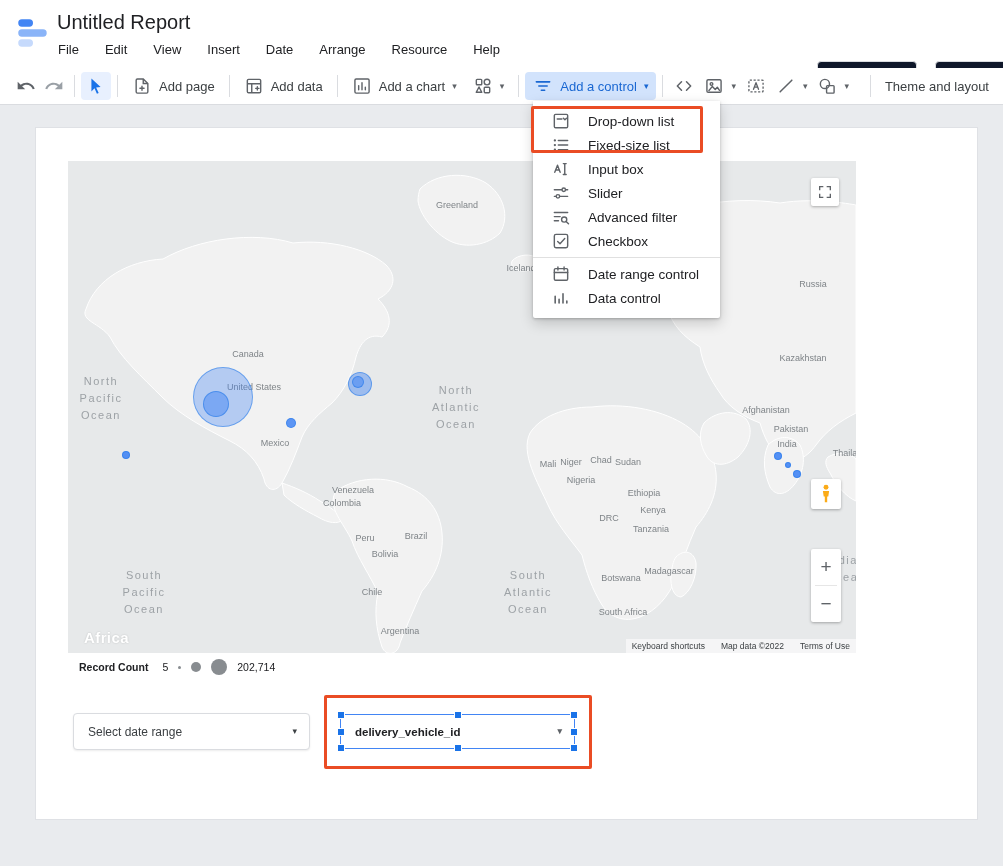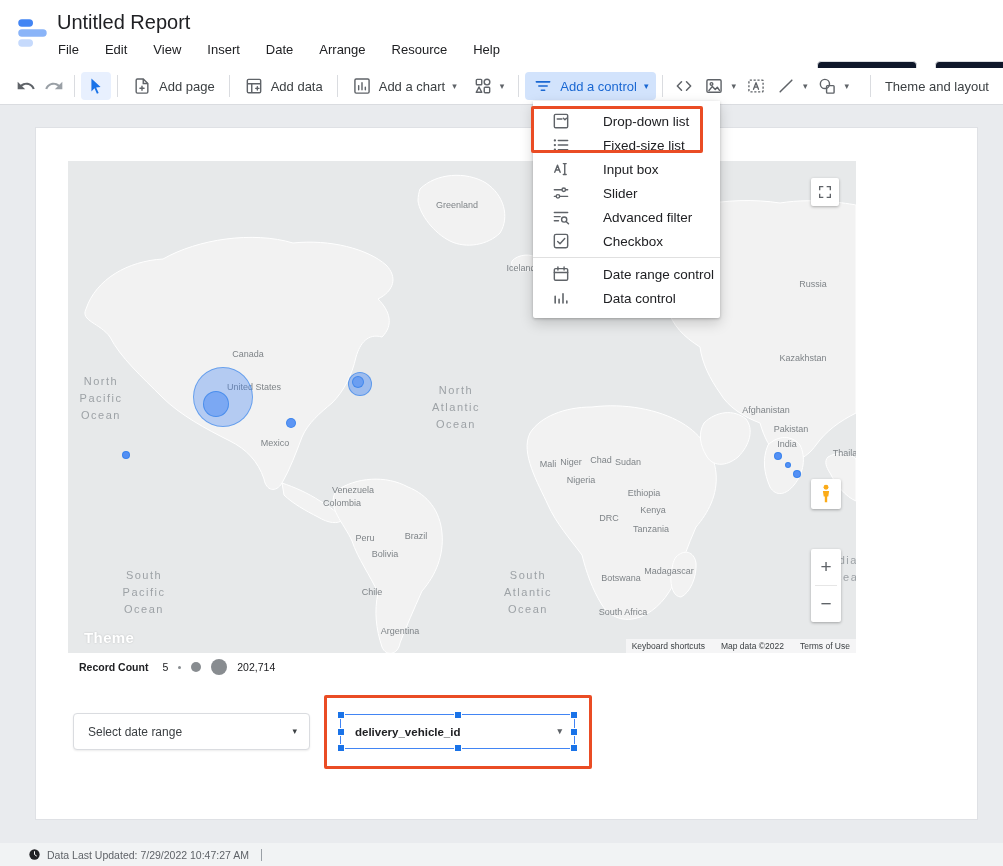--- a/index.html
+++ b/index.html
@@ -30,21 +30,21 @@
   .tool-active{width:30px;height:28px;background:#e8f0fe;border-radius:4px;display:flex;align-items:center;justify-content:center;cursor:pointer;}
   .chip-active{background:#d2e3fc;color:#1967d2;}
   .chip-active .tb-ic{color:#1967d2;}
   .caret{font-size:9px;color:#5f6368;line-height:1;}
   .chip-active .caret{color:#1967d2;}
   .theme-label{margin-left:auto;margin-right:6px;display:flex;align-items:center;}
 
   
   .menu-panel{position:absolute;left:533px;top:101px;width:187px;background:#fff;padding:8px 0;z-index:50;
               box-shadow:0 1px 3px rgba(0,0,0,.22),0 5px 14px rgba(0,0,0,.18);border-radius:0 0 2px 2px;}
-  .menu-item{height:24px;display:flex;align-items:center;gap:32px;padding-left:18px;font-size:13.5px;color:#202124;cursor:pointer;}
+  .menu-item{height:24px;display:flex;align-items:center;gap:17px;padding-left:18px;font-size:13.5px;color:#202124;cursor:pointer;}
   .menu-ic{width:20px;height:20px;color:#5f6368;flex:none;display:inline-flex;}
   .menu-ic svg{width:100%;height:100%;display:block;}
   .menu-divider{height:1px;background:#e0e0e0;margin:4px 0;}
 
   .annot{position:absolute;border:3px solid #ea4c24;z-index:60;pointer-events:none;border-radius:2px;}
   .annot-menu{left:531px;top:106px;width:166px;height:41px;}
   .annot-ctrl{left:288px;top:567px;width:262px;height:68px;}
 
   
   .page{position:absolute;left:35px;top:127px;width:943px;height:693px;background:#fff;border:1px solid #dfe1e5;box-sizing:border-box;z-index:5;}
@@ -351,21 +351,21 @@
               <circle cx="12" cy="4.6" r="2.7"></circle>
               <path d="M8.6 8.6h6.8l-.9 6.2h-1.2V21h-2.6v-6.2H9.5z"></path>
             </svg>
           </span>
       </div>
       <div class="map-ctl zoom-box">
         <div class="zoom-btn">+</div>
         <div class="zsep"></div>
         <div class="zoom-btn">−</div>
       </div>
-      <div class="gmap-logo">Theme</div>
+      <div class="gmap-logo">Africa</div>
       <div class="attribution">
         <span>Keyboard shortcuts</span>
         <span>Map data ©2022</span>
         <span>Terms of Use</span>
       </div>
     </div>
 
     <div class="legend">
       <span class="metric">Record Count</span>
       <span>5</span>
@@ -470,24 +470,14 @@
             <svg viewBox="0 0 24 24" fill="none" stroke="currentColor" stroke-width="1.9" stroke-linecap="round">
               <path d="M5 18v-8M9.7 18v-4.5M14.4 18V7M19 18v-2.5"></path>
             </svg>
           </span>
           <span>Data control</span>
         </div>
       </div>
   </div>
   <div class="annot annot-menu" style="border-color: rgb(234, 76, 36);"></div>
 
-  <div class="statusbar">
-    <span class="status-ic">
-        <svg viewBox="0 0 24 24">
-          <circle cx="12" cy="12" r="9.5" fill="#202124"></circle>
-          <path d="M12 6.8V12l3.6 2.6" stroke="#fff" stroke-width="1.8" fill="none" stroke-linecap="round"></path>
-        </svg>
-      </span>
-    <span>Data Last Updated: 7/29/2022 10:47:27 AM</span>
-    <span class="status-div"></span>
-  </div>
 
 </div>
 
 </body></html>

